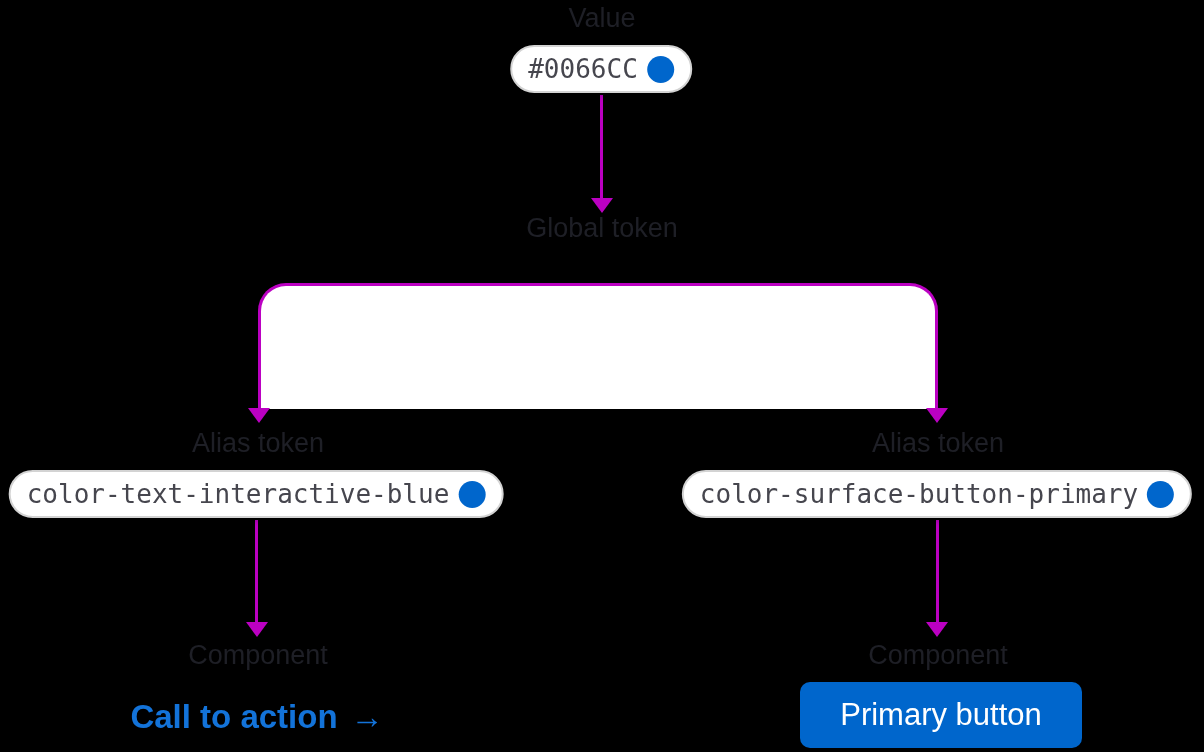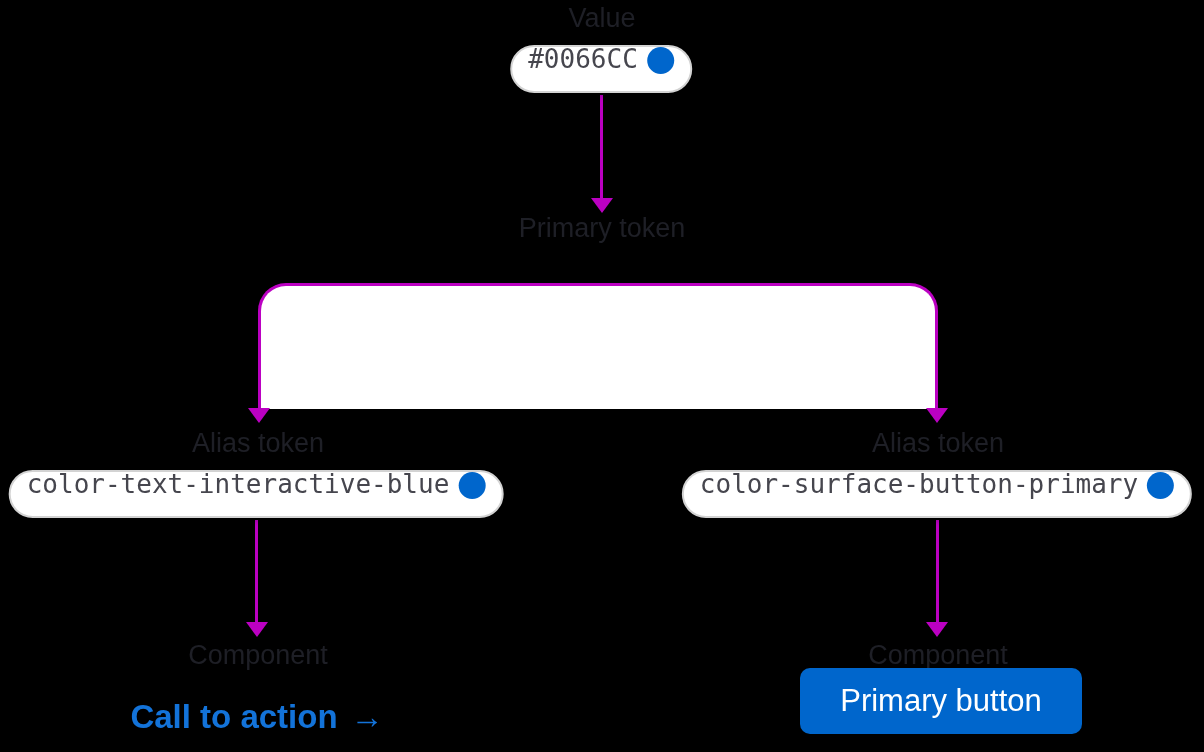--- a/index.html
+++ b/index.html
@@ -27,21 +27,21 @@
   .label{
     position:absolute;
     color:var(--label-text);
     font-size:27px;
     line-height:30px;
     white-space:nowrap;
   }
   .pill{
     position:absolute;
     display:inline-flex;
-    align-items:flex-end;
+    align-items:center;
     gap:9px;
     height:48px;
     padding:17px 16px;
     background:var(--pill-bg);
     border:2px solid var(--pill-border);
     border-radius:999px;
     box-shadow:0 2px 6px rgba(0,0,0,0.25);
     z-index:3;
     white-space:nowrap;
   }
@@ -85,21 +85,21 @@
     gap:13px;
     color:var(--link-blue);
     font-size:33px;
     font-weight:700;
     white-space:nowrap;
     cursor:pointer;
   }
   .cta-arrow{font-weight:700;}
   .primary-btn{
     position:absolute;
-    left:800px;top:668px;
+    left:800px;top:682px;
     width:282px;height:66px;
     display:flex;align-items:center;justify-content:center;
     background:var(--button-bg);
     color:var(--button-text);
     font-size:31px;
     border-radius:10px;
     border:none;
     cursor:pointer;
     white-space:nowrap;
   }
@@ -112,21 +112,21 @@
   <div class="label cx" style="left:602px;top:3px;">Value</div>
 
   <div class="pill cx" style="left:601px;top:45px;">
     <span class="mono">#0066CC</span>
     <span class="dot"></span>
   </div>
 
   <div class="vline" style="left:600px;top:95px;height:104px;"></div>
   <div class="arrowhead" style="left:591px;top:198px;"></div>
 
-  <div class="label cx" style="left:602px;top:213px;">Primary token</div>
+  <div class="label cx" style="left:602px;top:213px;">Global token</div>
 
   <div class="group-box"></div>
 
 
   <div class="arrowhead" style="left:248px;top:408px;z-index:2;"></div>
   <div class="arrowhead" style="left:926px;top:408px;z-index:2;"></div>
 
   <div class="label cx" style="left:258px;top:428px;">Alias token</div>
   <div class="label cx" style="left:938px;top:428px;">Alias token</div>
 

